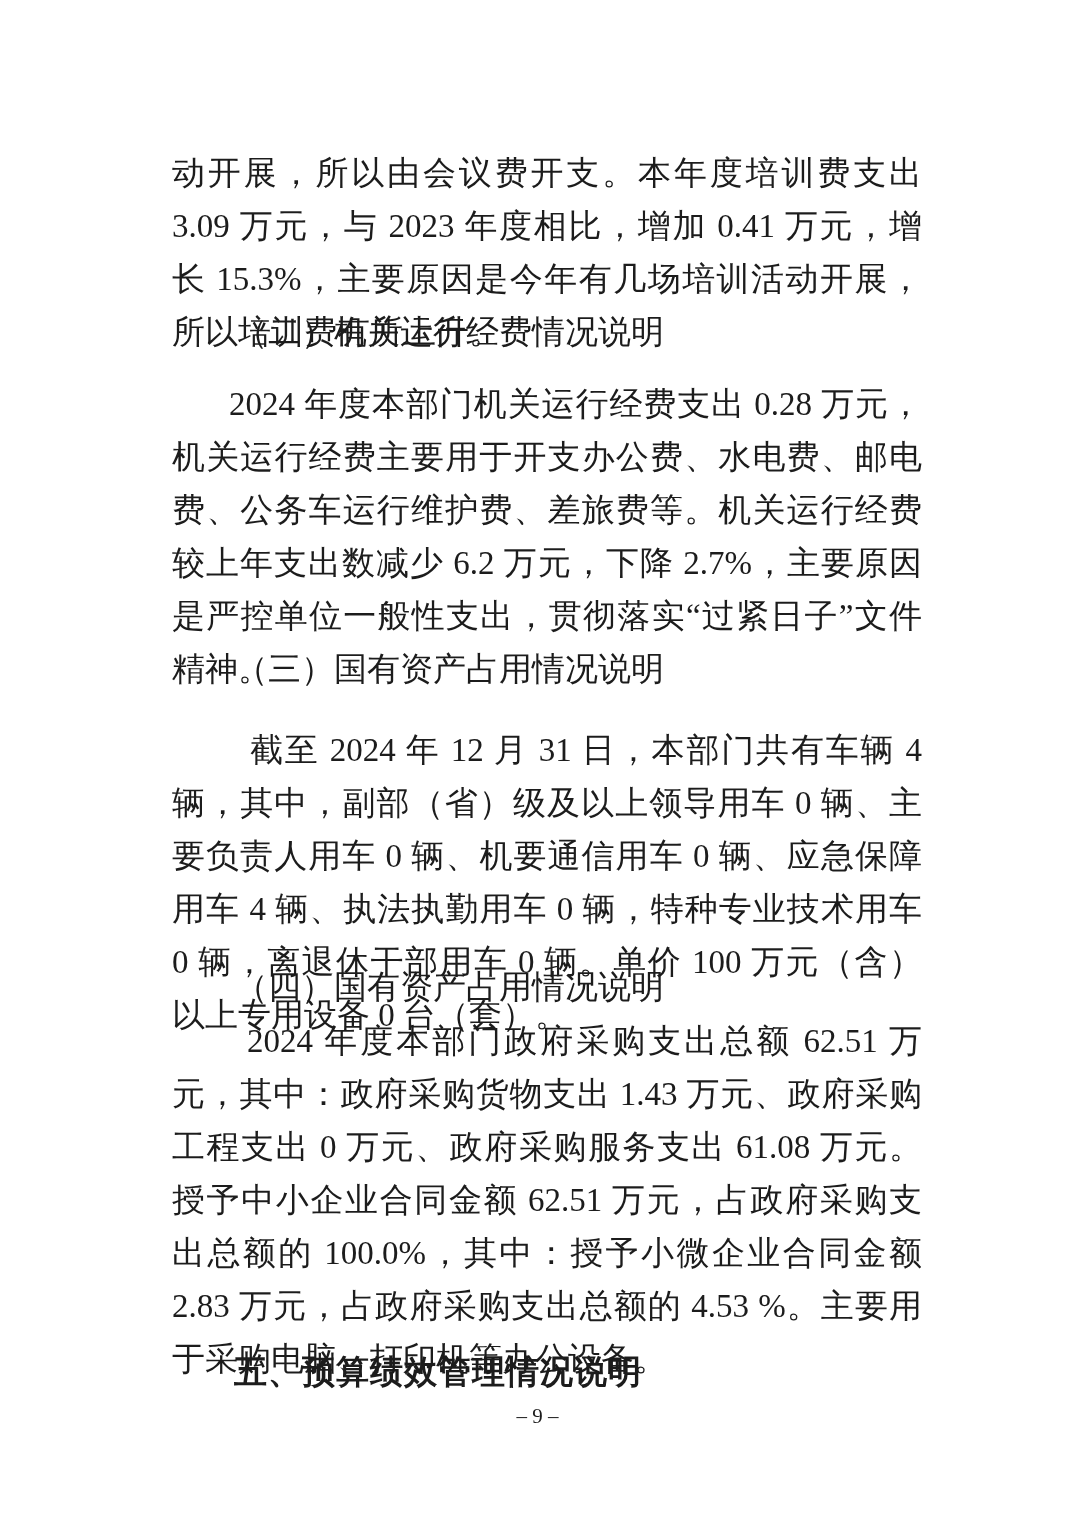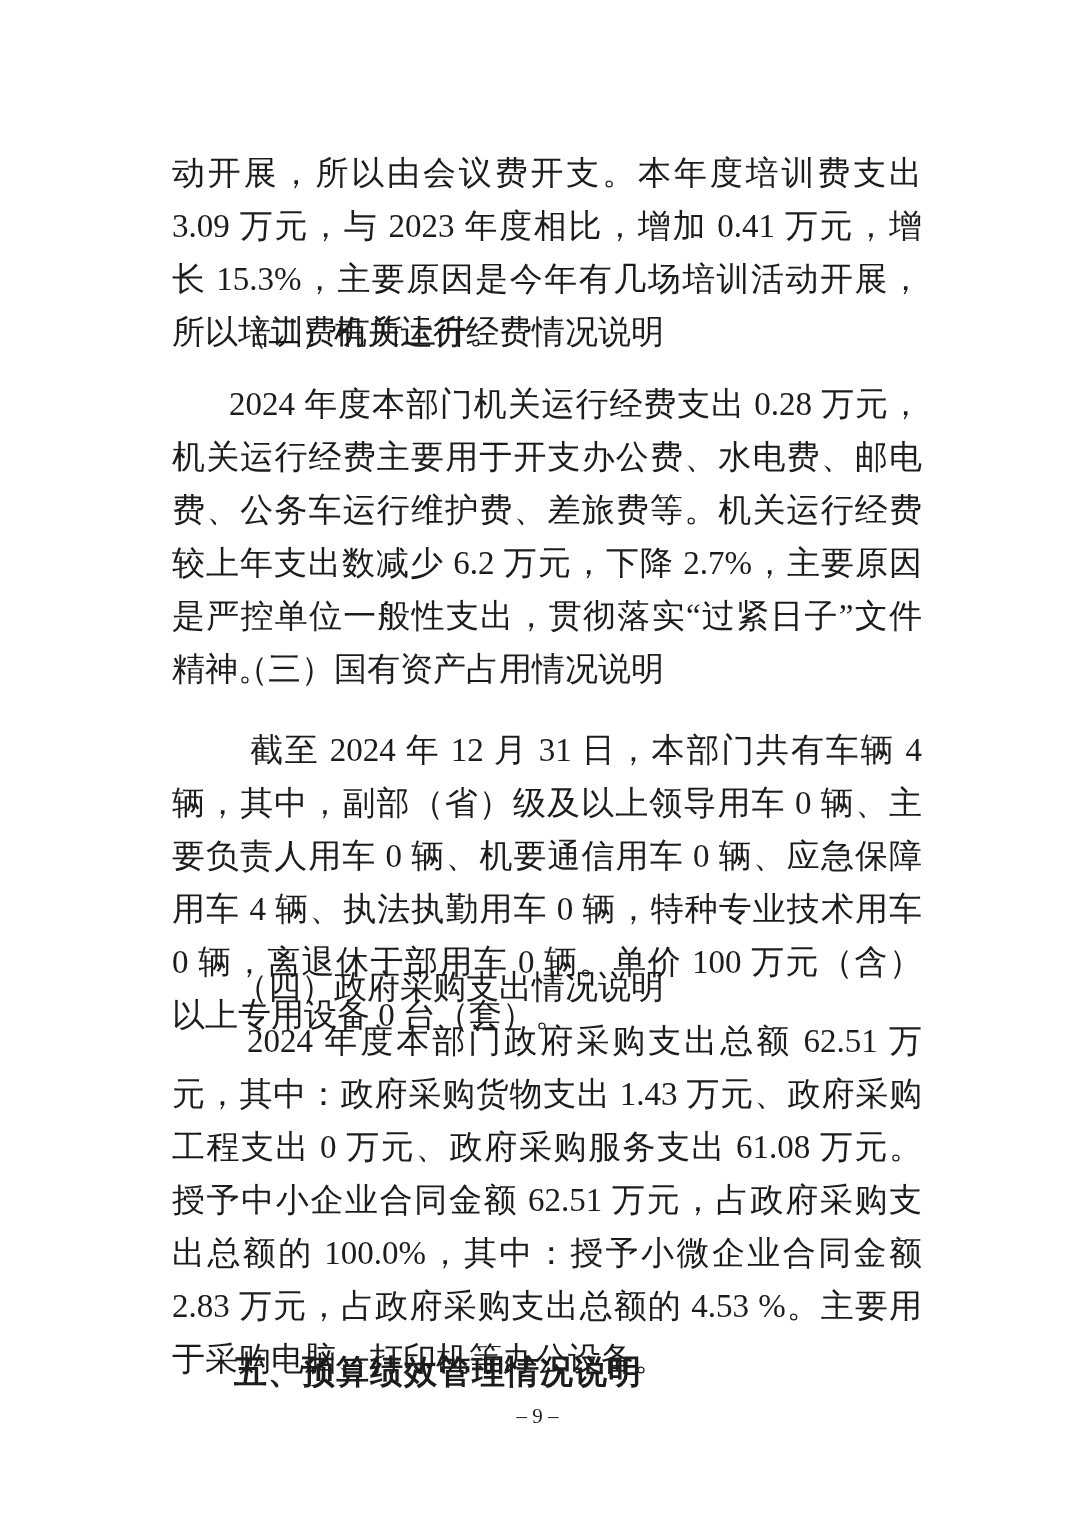--- a/index.html
+++ b/index.html
@@ -73,21 +73,21 @@
     <p class="para b0">动开展，所以由会议费开支。本年度培训费支出 3.09 万元，与 2023 年度相比，增加 0.41 万元，增长 15.3%，主要原因是今年有几场培训活动开展，所以培训费有所上升。</p>
 
     <p class="para heading-sub b1">（二）机关运行经费情况说明</p>
 
     <p class="para b2">2024 年度本部门机关运行经费支出 0.28 万元，机关运行经费主要用于开支办公费、水电费、邮电费、公务车运行维护费、差旅费等。机关运行经费较上年支出数减少 6.2 万元，下降 2.7%，主要原因是严控单位一般性支出，贯彻落实“过紧日子”文件精神。</p>
 
     <p class="para heading-sub b3">（三）国有资产占用情况说明</p>
 
     <p class="para b4">截至 2024 年 12 月 31 日，本部门共有车辆 4 辆，其中，副部（省）级及以上领导用车 0 辆、主要负责人用车 0 辆、机要通信用车 0 辆、应急保障用车 4 辆、执法执勤用车 0 辆，特种专业技术用车 0 辆，离退休干部用车 0 辆。单价 100 万元（含）以上专用设备 0 台（套）。</p>
 
-    <p class="para heading-sub b5">（四）政府采购支出情况说明</p>
+    <p class="para heading-sub b5">（四）国有资产占用情况说明</p>
 
     <p class="para b6">2024 年度本部门政府采购支出总额 62.51 万元，其中：政府采购货物支出 1.43 万元、政府采购工程支出 0 万元、政府采购服务支出 61.08 万元。授予中小企业合同金额 62.51 万元，占政府采购支出总额的 100.0%，其中：授予小微企业合同金额 2.83 万元，占政府采购支出总额的 4.53 %。主要用于采购电脑、打印机等办公设备。</p>
 
     <p class="para heading-main">五、预算绩效管理情况说明</p>
   </div>
 
   <div class="footer">– 9 –</div>
 </div>
 
 </body></html>

